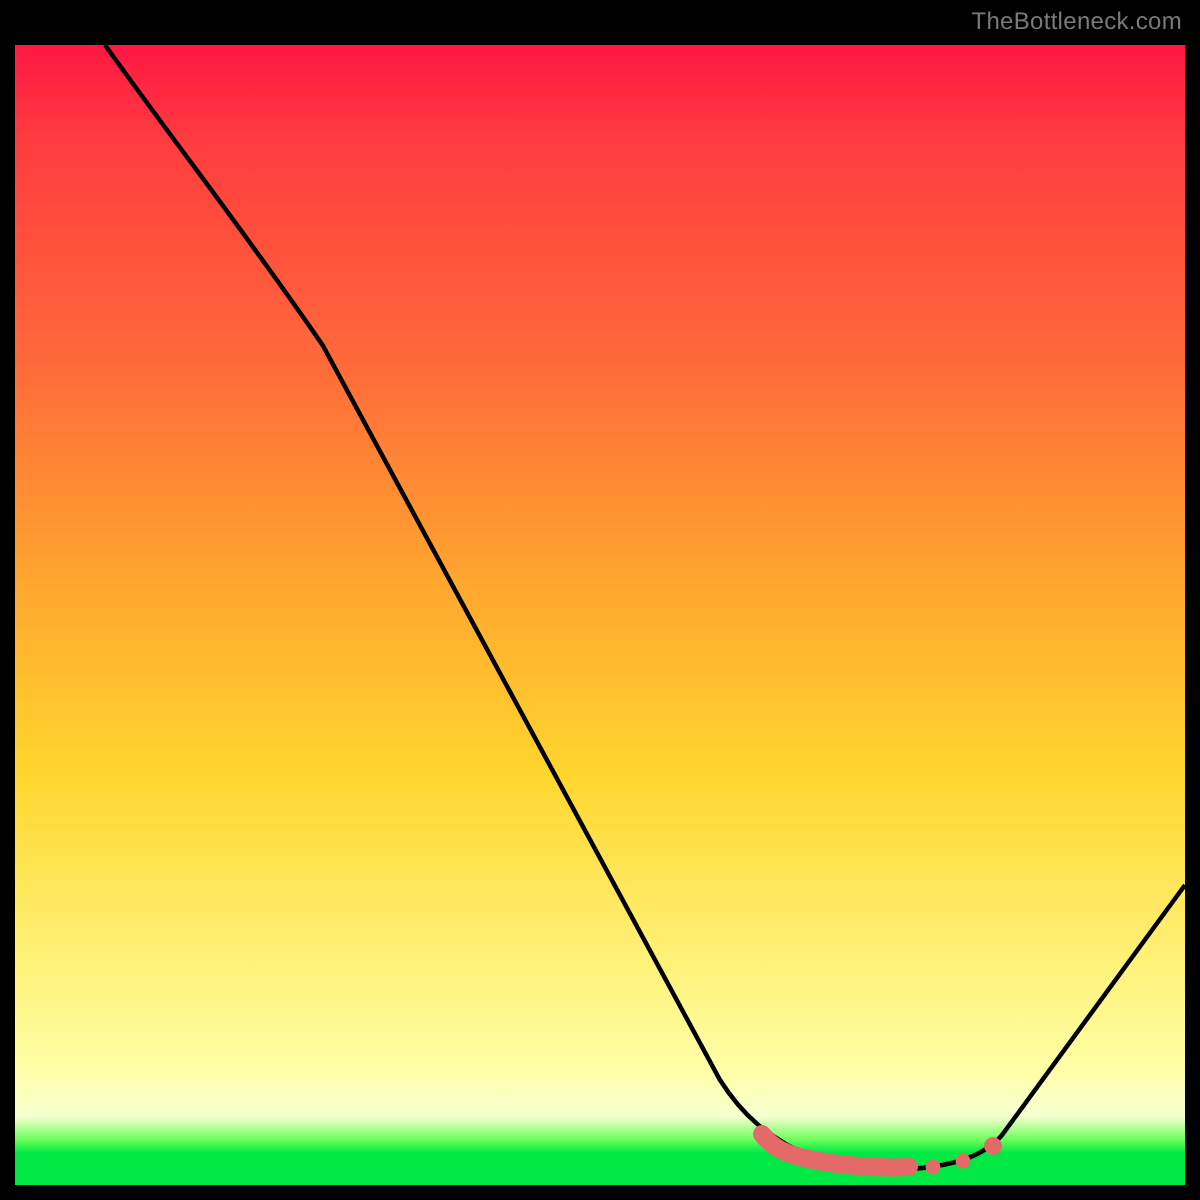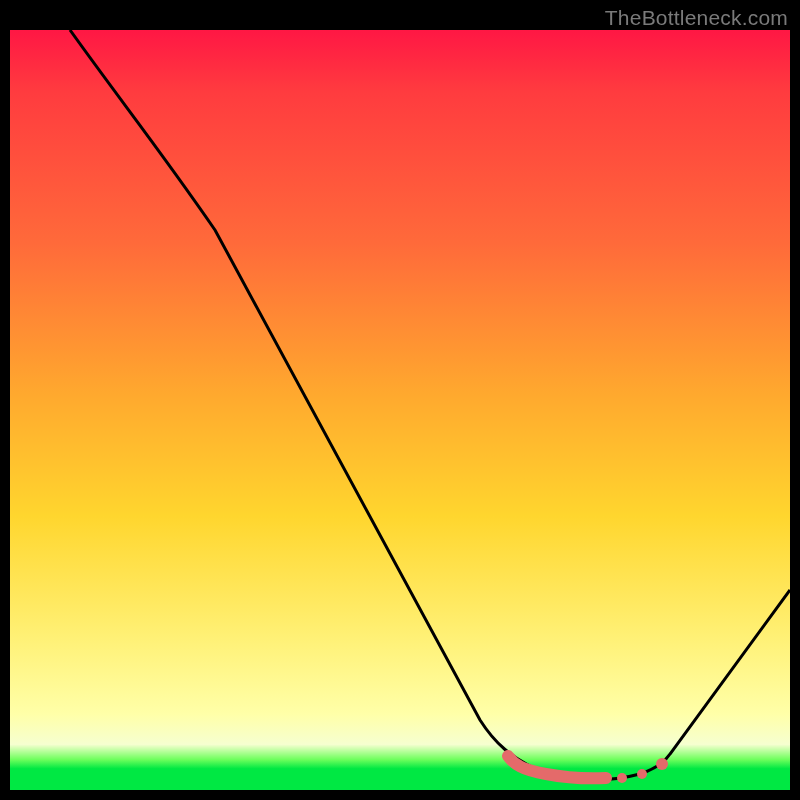--- a/index.html
+++ b/index.html
@@ -44,21 +44,21 @@
   svg.curve {
     position: absolute;
     left: 0;
     top: 0;
   }
   .watermark {
     position: absolute;
     top: 6px;
     right: 12px;
     color: #7a7a7a;
-    font-size: 21px;
+    font-size: 16px;
     letter-spacing: 0.2px;
     text-align: center;
   }
 </style>
 </head>
 <body>
 
 <div class="watermark">TheBottleneck.com</div>
 
 <div class="frame">

